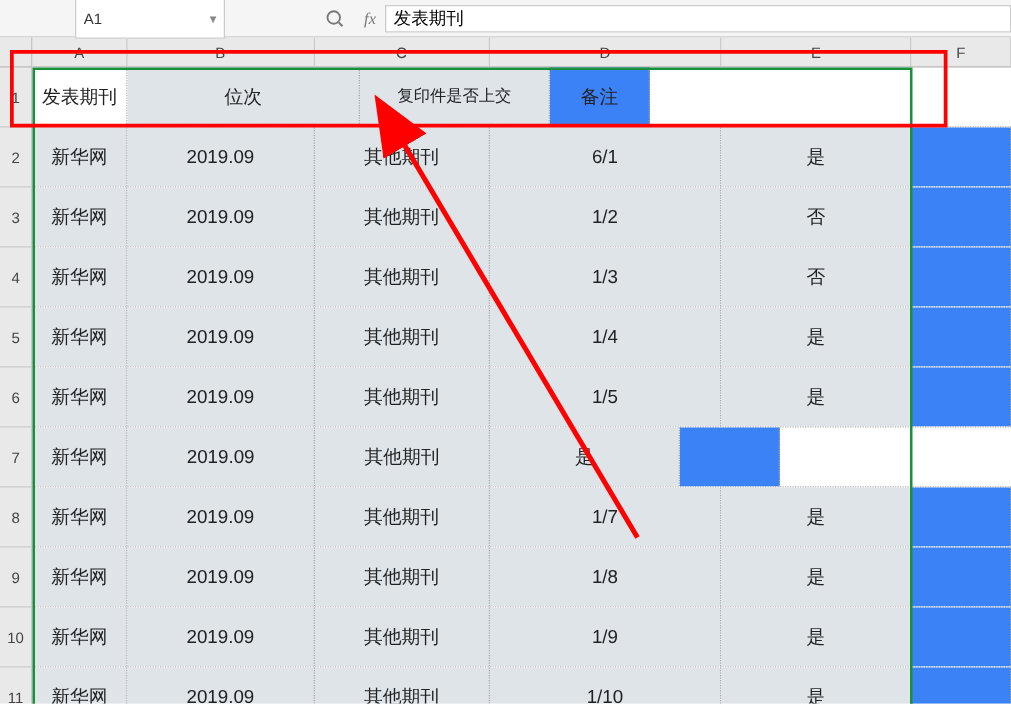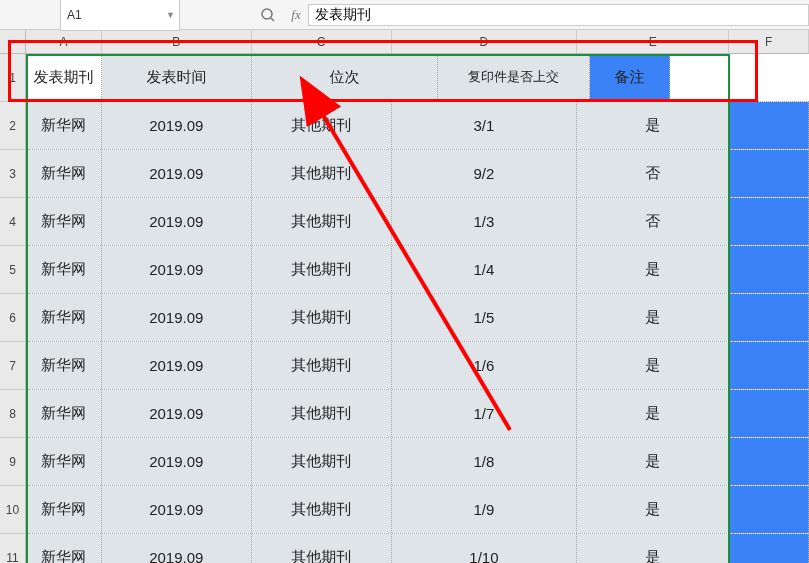--- a/index.html
+++ b/index.html
@@ -90,39 +90,38 @@
       <div class="col-hdr col-C">C</div>
       <div class="col-hdr col-D">D</div>
       <div class="col-hdr col-E">E</div>
       <div class="col-hdr col-F">F</div>
     </div>
 
     <div class="data-rows">
 
       <div class="data-row hdr-row">
         <div class="cell col-A" style="background:#fff;">发表期刊</div>
-        <div class="cell col-B">发表时间</div>
         <div class="cell col-D">位次</div>
         <div class="cell col-E" style="font-size:13px;line-height:1.1;">复印件是否上交</div>
         <div class="cell col-F unsel">备注</div>
       </div>
 
       <div class="data-row">
         <div class="cell col-A">新华网</div>
         <div class="cell col-B">2019.09</div>
         <div class="cell col-C">其他期刊</div>
-        <div class="cell col-D">3/1</div>
-        <div class="cell col-E">是</div>
-        <div class="cell col-F unsel"></div>
-      </div>
-      <div class="data-row">
-        <div class="cell col-A">新华网</div>
-        <div class="cell col-B">2019.09</div>
-        <div class="cell col-C">其他期刊</div>
-        <div class="cell col-D">9/2</div>
+        <div class="cell col-D">6/1</div>
+        <div class="cell col-E">是</div>
+        <div class="cell col-F unsel"></div>
+      </div>
+      <div class="data-row">
+        <div class="cell col-A">新华网</div>
+        <div class="cell col-B">2019.09</div>
+        <div class="cell col-C">其他期刊</div>
+        <div class="cell col-D">1/2</div>
         <div class="cell col-E">否</div>
         <div class="cell col-F unsel"></div>
       </div>
       <div class="data-row">
         <div class="cell col-A">新华网</div>
         <div class="cell col-B">2019.09</div>
         <div class="cell col-C">其他期刊</div>
         <div class="cell col-D">1/3</div>
         <div class="cell col-E">否</div>
         <div class="cell col-F unsel"></div>
@@ -140,21 +139,20 @@
         <div class="cell col-B">2019.09</div>
         <div class="cell col-C">其他期刊</div>
         <div class="cell col-D">1/5</div>
         <div class="cell col-E">是</div>
         <div class="cell col-F unsel"></div>
       </div>
       <div class="data-row">
         <div class="cell col-A">新华网</div>
         <div class="cell col-B">2019.09</div>
         <div class="cell col-C">其他期刊</div>
-        <div class="cell col-D">1/6</div>
         <div class="cell col-E">是</div>
         <div class="cell col-F unsel"></div>
       </div>
       <div class="data-row">
         <div class="cell col-A">新华网</div>
         <div class="cell col-B">2019.09</div>
         <div class="cell col-C">其他期刊</div>
         <div class="cell col-D">1/7</div>
         <div class="cell col-E">是</div>
         <div class="cell col-F unsel"></div>

